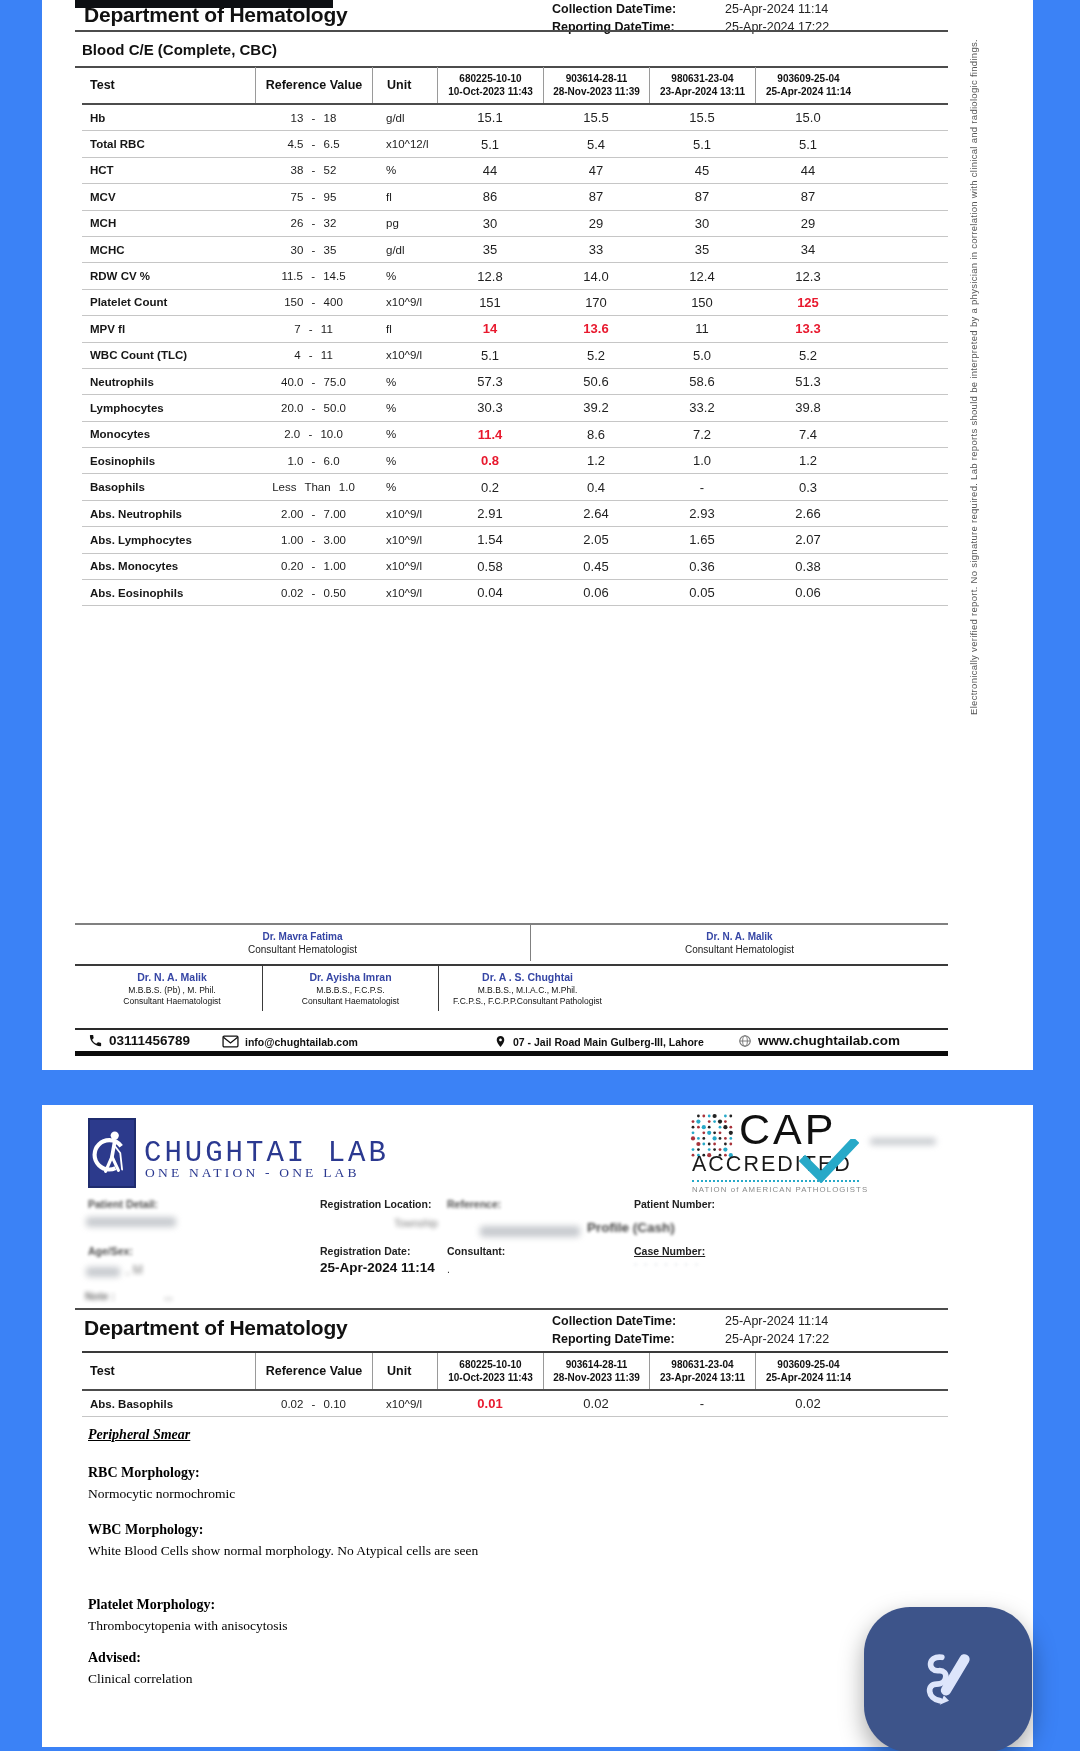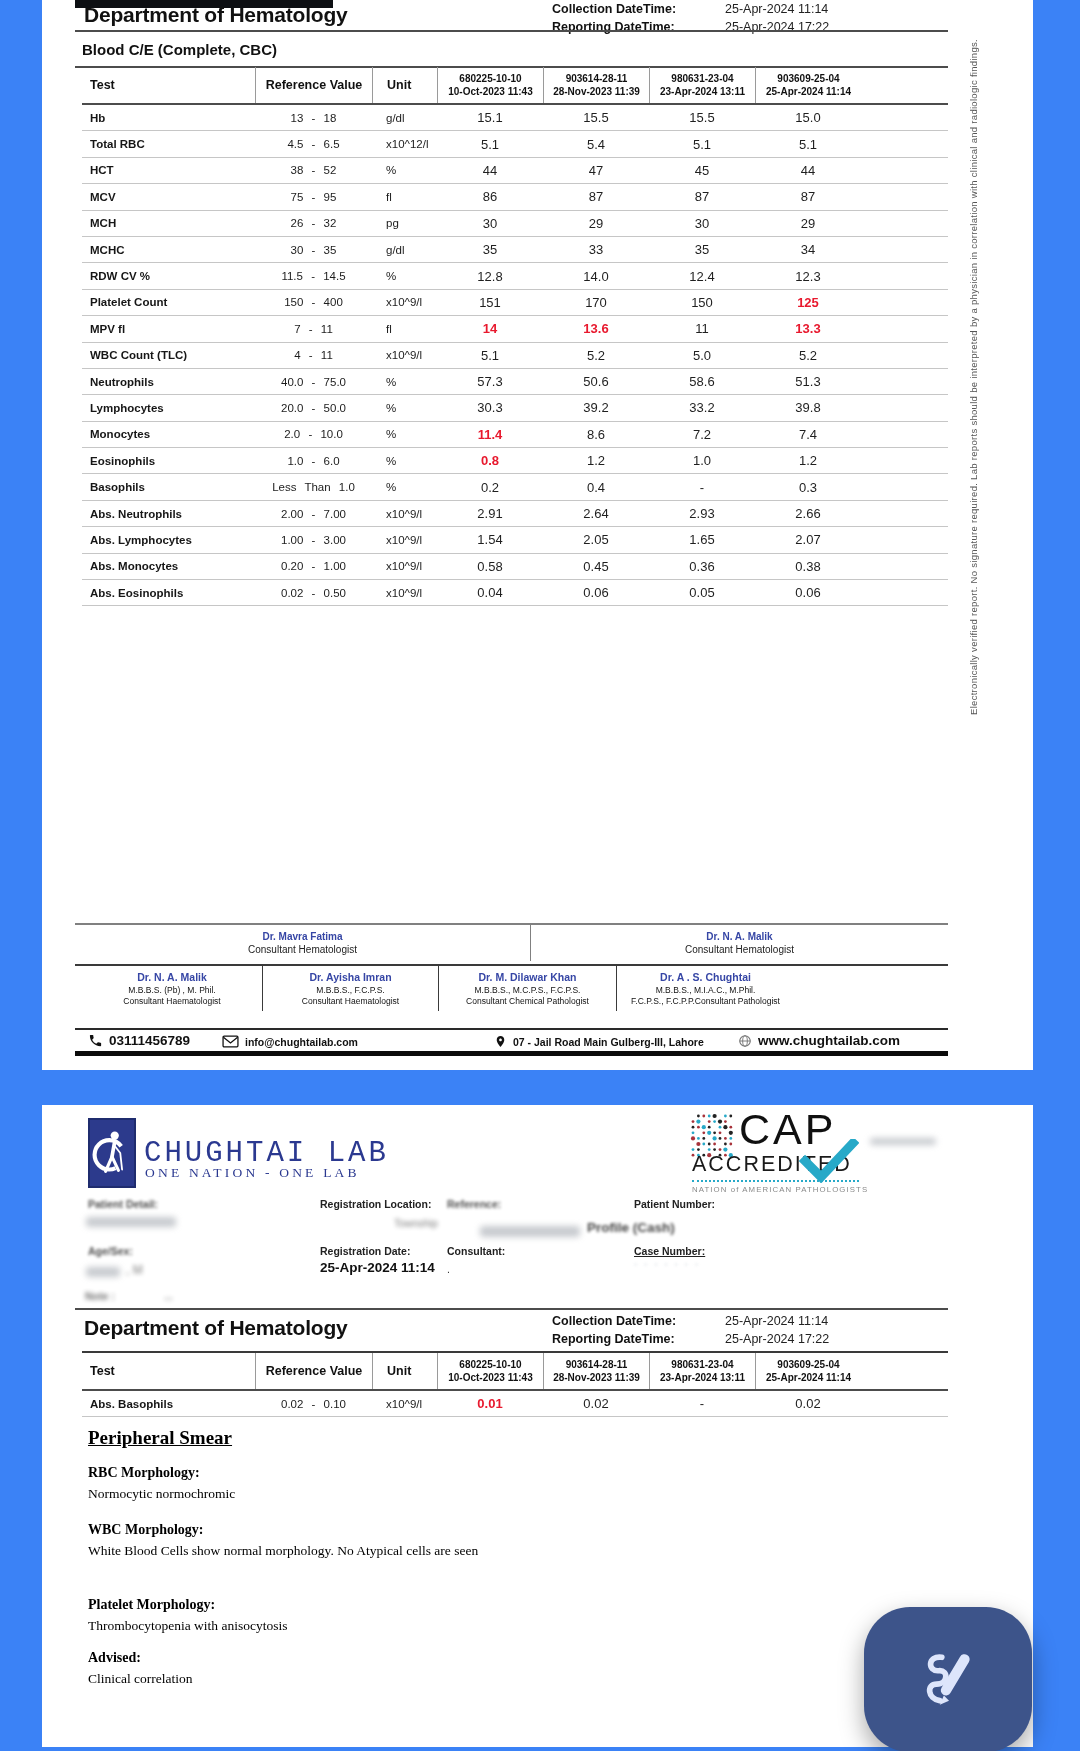--- a/index.html
+++ b/index.html
@@ -77,21 +77,21 @@
   .cap-accr{position:absolute;left:650px;top:47px;font-size:21.5px;font-weight:400;color:#1a1a1a;letter-spacing:2px;}
   .cap-dotline{position:absolute;left:650px;top:75px;width:167px;border-top:2px dotted #27a9c8;}
   .cap-college{position:absolute;left:650px;top:80px;font-size:7.8px;color:#8a8a8a;letter-spacing:1.1px;}
 
   .pt-lbl{position:absolute;font-size:10.5px;font-weight:700;color:#222;}
   .pt-val{position:absolute;font-size:10.5px;color:#333;}
   .pt-val.big{font-size:13.5px;font-weight:700;color:#111;}
   .pt-dashes{position:absolute;font-size:10px;color:#c3c9d2;letter-spacing:2px;}
 
   .serif{font-family:"Liberation Serif",serif;color:#000;}
-  .smear-title{position:absolute;font-size:19px;font-weight:700;text-decoration:underline;}
+  .smear-title{position:absolute;font-size:14px;font-weight:700;text-decoration:underline;font-style:italic;}
   .smear-lbl{position:absolute;font-size:14px;font-weight:700;}
   .smear-txt{position:absolute;font-size:13.5px;}
 
   .fab{position:absolute;left:822px;top:502px;width:168px;height:145px;border-radius:46px;
        background:#3d548a;display:flex;align-items:center;justify-content:center;
        box-shadow:0 10px 24px rgba(0,0,0,.35);cursor:pointer;border:none;}
 </style>
 </head>
 <body>
 
@@ -343,25 +343,20 @@
     <div class="docs" id="doctors" style="top:966px;">
         <div class="doc-cell">
           <div class="doc-name">Dr. N. A. Malik</div>
           <div class="doc-line">M.B.B.S. (Pb) , M. Phil.</div>
           <div class="doc-line">Consultant Haematologist</div>
         </div>
         <div class="doc-cell">
           <div class="doc-name">Dr. Ayisha Imran</div>
           <div class="doc-line">M.B.B.S., F.C.P.S.</div>
           <div class="doc-line">Consultant Haematologist</div>
-        </div>
-        <div class="doc-cell">
-          <div class="doc-name">Dr. M. Dilawar Khan</div>
-          <div class="doc-line">M.B.B.S., M.C.P.S., F.C.P.S.</div>
-          <div class="doc-line">Consultant Chemical Pathologist</div>
         </div>
         <div class="doc-cell">
           <div class="doc-name">Dr. A . S. Chughtai</div>
           <div class="doc-line">M.B.B.S., M.I.A.C., M.Phil.</div>
           <div class="doc-line">F.C.P.S., F.C.P.P.Consultant Pathologist</div>
         </div>
       </div>
 
     <div class="abs" style="left:33px;top:1028px;width:873px;height:2px;background:#2a2a2a;"></div>
 

